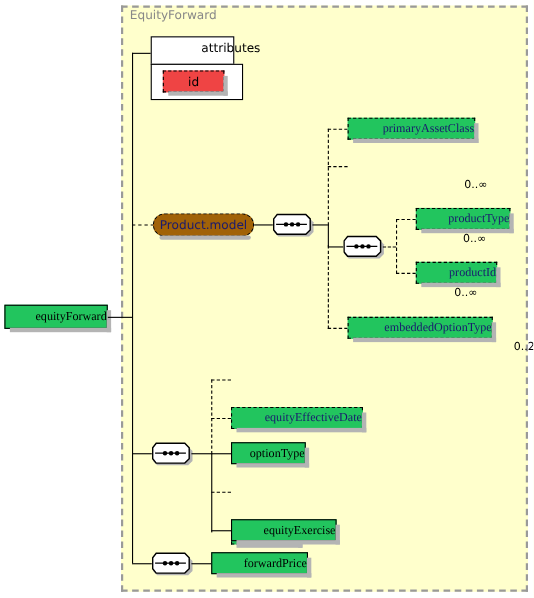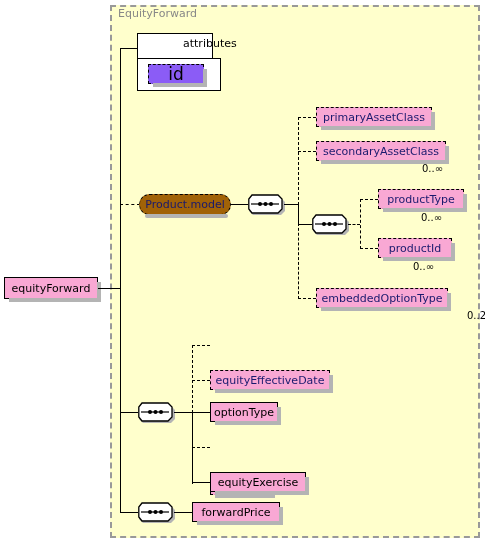--- a/index.html
+++ b/index.html
@@ -65,29 +65,30 @@
     top: 37px;
     font-size: 11px;
     color: #000000;
     white-space: nowrap;
     margin-left: 40px;
   }
 
   
   .node {
     position: absolute;
-    background: #f9a8d4;
+    background: #22c55e;
     box-sizing: border-box;
     font-size: 11px;
     color: #1a1a6e;
     display: flex;
     align-items: center;
-    justify-content: center;
+    justify-content: flex-end;
     white-space: nowrap;
     height: 20px;
+    font-family: Liberation Serif, serif;
   }
   .node.solid   { border: 1.5px solid #000000; color: #000000; }
   .node.dashed  { border: 1.5px dashed #000000; color: #1a1a6e; }
   .node.shadow::after {
     content: "";
     position: absolute;
     left: 4px;
     top: 100%;
     width: 100%;
     height: 4px;
@@ -103,24 +104,24 @@
     background: #b4b4b4;
   }
 
   
   .id-node {
     position: absolute;
     left: 148px;
     top: 64px;
     width: 56px;
     height: 20px;
-    background: #8b5cf6;
+    background: #ef4444;
     border: 1.5px dashed #000000;
     box-sizing: border-box;
-    font-size: 17px;
+    font-size: 11px;
     color: #000000;
     display: flex;
     align-items: center;
     justify-content: center;
   }
   .id-node::after {
     content: "";
     position: absolute;
     left: 4px; top: 100%;
     width: 100%; height: 4px;
@@ -238,23 +239,20 @@
 
   <div class="line h-dash" style="left:298px; top:117px; width:18px;"></div>
   <div class="line h-dash" style="left:298px; top:151px; width:18px;"></div>
   <div class="line h-solid" style="left:298px; top:224px; width:14px;"></div>
   <div class="line h-dash" style="left:298px; top:298px; width:18px;"></div>
 
   <div class="node dashed shadow" style="left:316px; top:107px; width:116px;">
     <span>primaryAssetClass</span>
   </div>
 
-  <div class="node dashed shadow" style="left:316px; top:141px; width:130px;">
-    <span>secondaryAssetClass</span>
-  </div>
   <div class="mult" style="left:422px; top:163px;">0..∞</div>
 
   <div class="seq" style="left:312px; top:213px;">
     <svg width="38" height="24" viewBox="0 0 38 24">
       <path d="M5 22 L33 22 L37 18 L37 9 L33 5 L5 5 L1 9 L1 18 Z" fill="#b4b4b4"></path>
       <path d="M4 20 L30 20 L34 16 L34 6 L30 2 L4 2 L0.8 6 L0.8 16 Z" fill="#ffffff" stroke="#000000" stroke-width="1.3"></path>
       <line x1="3" y1="11" x2="31" y2="11" stroke="#000000" stroke-width="1.2"></line>
       <circle cx="12" cy="11" r="2" fill="#000000"></circle>
       <circle cx="17.5" cy="11" r="2" fill="#000000"></circle>
       <circle cx="23" cy="11" r="2" fill="#000000"></circle>

